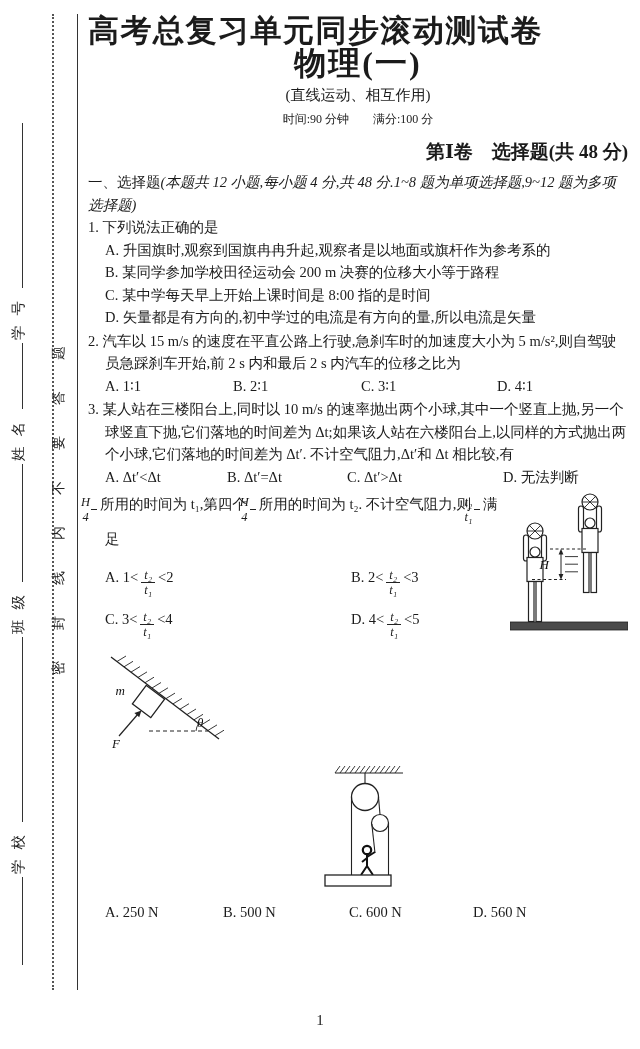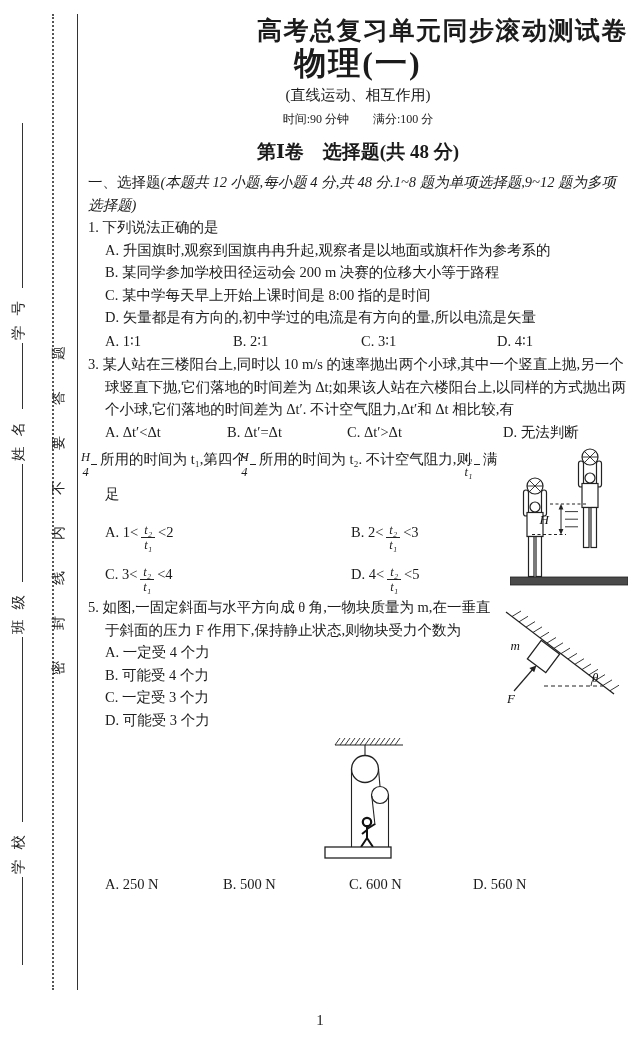--- a/index.html
+++ b/index.html
@@ -10,25 +10,25 @@
   .solid-line{position:absolute;left:77px;top:14px;height:976px;width:0;border-left:1.5px solid #333;}
   .seal-labels{position:absolute;width:860px;height:26px;left:-408px;top:522px;
                transform:rotate(-90deg);font-size:14.5px;color:#222;white-space:nowrap;}
   .seal-labels .field{letter-spacing:10px;padding:0 3px;}
   .blank{display:inline-block;border-bottom:1.2px solid #333;height:13px;}
   .b1{width:88px}.b2{width:185px}.b3{width:118px}.b4{width:66px}.b5{width:165px}
   .seal-text{position:absolute;width:380px;height:24px;left:-128px;top:473px;
              transform:rotate(-90deg);font-size:14px;letter-spacing:31px;color:#222;white-space:nowrap;}
   
   .content{position:absolute;left:88px;top:8px;width:540px;font-size:14.5px;line-height:22.5px;}
-  .title{text-align:right;font-size:25px;font-weight:bold;line-height:33px;margin-top:6px;letter-spacing:1.5px;}
+  .title{text-align:left;font-size:31px;font-weight:bold;line-height:33px;margin-top:6px;letter-spacing:1.5px;}
   .subject{text-align:center;font-size:32px;font-weight:bold;line-height:33px;letter-spacing:2px;}
   .scope{text-align:center;font-size:15px;line-height:24px;margin-top:3px;}
   .time{text-align:center;font-size:12px;line-height:24px;}
-  .section{text-align:center;font-size:19px;font-weight:bold;line-height:26px;margin:8px 0 6px;}
+  .section{text-align:right;font-size:19px;font-weight:bold;line-height:26px;margin:8px 0 6px;}
   .intro{margin-top:2px;}
   .intro .pre{font-weight:normal;}
   .intro .note{font-style:italic;}
   .q{padding-left:17px;margin-bottom:1px;}
   .qt{text-indent:-17px;}
   .opt-line{display:block;}
   .grid-q2{display:grid;grid-template-columns:128px 128px 136px auto;}
   .grid-q3{display:grid;grid-template-columns:122px 120px 156px auto;}
   .grid-q6{display:grid;grid-template-columns:118px 126px 124px auto;margin-top:4px;}
   .q4wrap{display:flex;align-items:flex-start;}
@@ -72,20 +72,21 @@
 
     <div class="q">
       <div class="qt">1. 下列说法正确的是</div>
       <span class="opt-line">A. 升国旗时,观察到国旗冉冉升起,观察者是以地面或旗杆作为参考系的</span>
       <span class="opt-line">B. 某同学参加学校田径运动会 200 m 决赛的位移大小等于路程</span>
       <span class="opt-line">C. 某中学每天早上开始上课时间是 8:00 指的是时间</span>
       <span class="opt-line">D. 矢量都是有方向的,初中学过的电流是有方向的量,所以电流是矢量</span>
     </div>
 
     <div class="q">
+      <div class="qt">2. 汽车以 15 m/s 的速度在平直公路上行驶,急刹车时的加速度大小为 5 m/s²,则自驾驶员急踩刹车开始,前 2 s 内和最后 2 s 内汽车的位移之比为</div>
       <div class="grid-q2">
         <span>A. 1∶1</span>
         <span>B. 2∶1</span>
         <span>C. 3∶1</span>
         <span>D. 4∶1</span>
       </div>
     </div>
 
     <div class="q">
       <div class="qt">3. 某人站在三楼阳台上,同时以 10 m/s 的速率抛出两个小球,其中一个竖直上抛,另一个球竖直下抛,它们落地的时间差为 Δt;如果该人站在六楼阳台上,以同样的方式抛出两个小球,它们落地的时间差为 Δt′. 不计空气阻力,Δt′和 Δt 相比较,有</div>
@@ -138,27 +139,20 @@
           <path d="M55 65.6h13M55 73.2h13M55 80.8h13" stroke-width="0.9"></path>
         </g>
         <polygon points="48.6,63.5 51,57.8 53.4,63.5" fill="#222"></polygon>
         <polygon points="48.6,83 51,88.7 53.4,83" fill="#222"></polygon>
         <text x="39" y="78" text-anchor="end" class="figlbl">H</text>
         <rect x="0" y="131" width="118" height="8" fill="#4a4a4a" stroke="#222" stroke-width="0.8"></rect>
       </svg>
     </div>
 
     <div class="q q5wrap">
-      <div class="q5text">
-        <div class="qt">5. 如图,一固定斜面与水平方向成 θ 角,一物块质量为 m,在一垂直于斜面的压力 F 作用下,保持静止状态,则物块受力个数为</div>
-        <span class="opt-line">A. 一定受 4 个力</span>
-        <span class="opt-line">B. 可能受 4 个力</span>
-        <span class="opt-line">C. 一定受 3 个力</span>
-        <span class="opt-line">D. 可能受 3 个力</span>
-      </div>
       <svg class="fig5" width="128" height="112" viewBox="0 0 128 112">
         <path d="M6 10L114 92" stroke="#222" stroke-width="1.3" fill="none"></path>
         <path d="M12 14.5l9 -5.5M19 19.8l9 -5.5M26 25.1l9 -5.5M33 30.4l9 -5.5M40 35.7l9 -5.5M47 41l9 -5.5M54 46.3l9 -5.5M61 51.6l9 -5.5M68 56.9l9 -5.5M75 62.2l9 -5.5M82 67.5l9 -5.5M89 72.8l9 -5.5M96 78.1l9 -5.5M103 83.4l9 -5.5M110 88.7l9 -5.5" stroke="#222" stroke-width="0.9" fill="none"></path>
         <rect x="32" y="43" width="23" height="23" transform="rotate(37 43.5 54.5)" fill="#fff" stroke="#222" stroke-width="1.3"></rect>
         <path d="M44 84h59" stroke="#222" stroke-width="1" stroke-dasharray="4 3" fill="none"></path>
         <path d="M91 84a12 12 0 0 1 3 -7.5" stroke="#222" stroke-width="0.9" fill="none"></path>
         <path d="M14 89L33 67" stroke="#222" stroke-width="1.2" fill="none"></path>
         <polygon points="36.5,63.5 34.2,70.2 29.4,66.1" fill="#222"></polygon>
         <text x="20" y="48" text-anchor="end" class="figlbl">m</text>
         <text x="7" y="101" class="figlbl">F</text>

